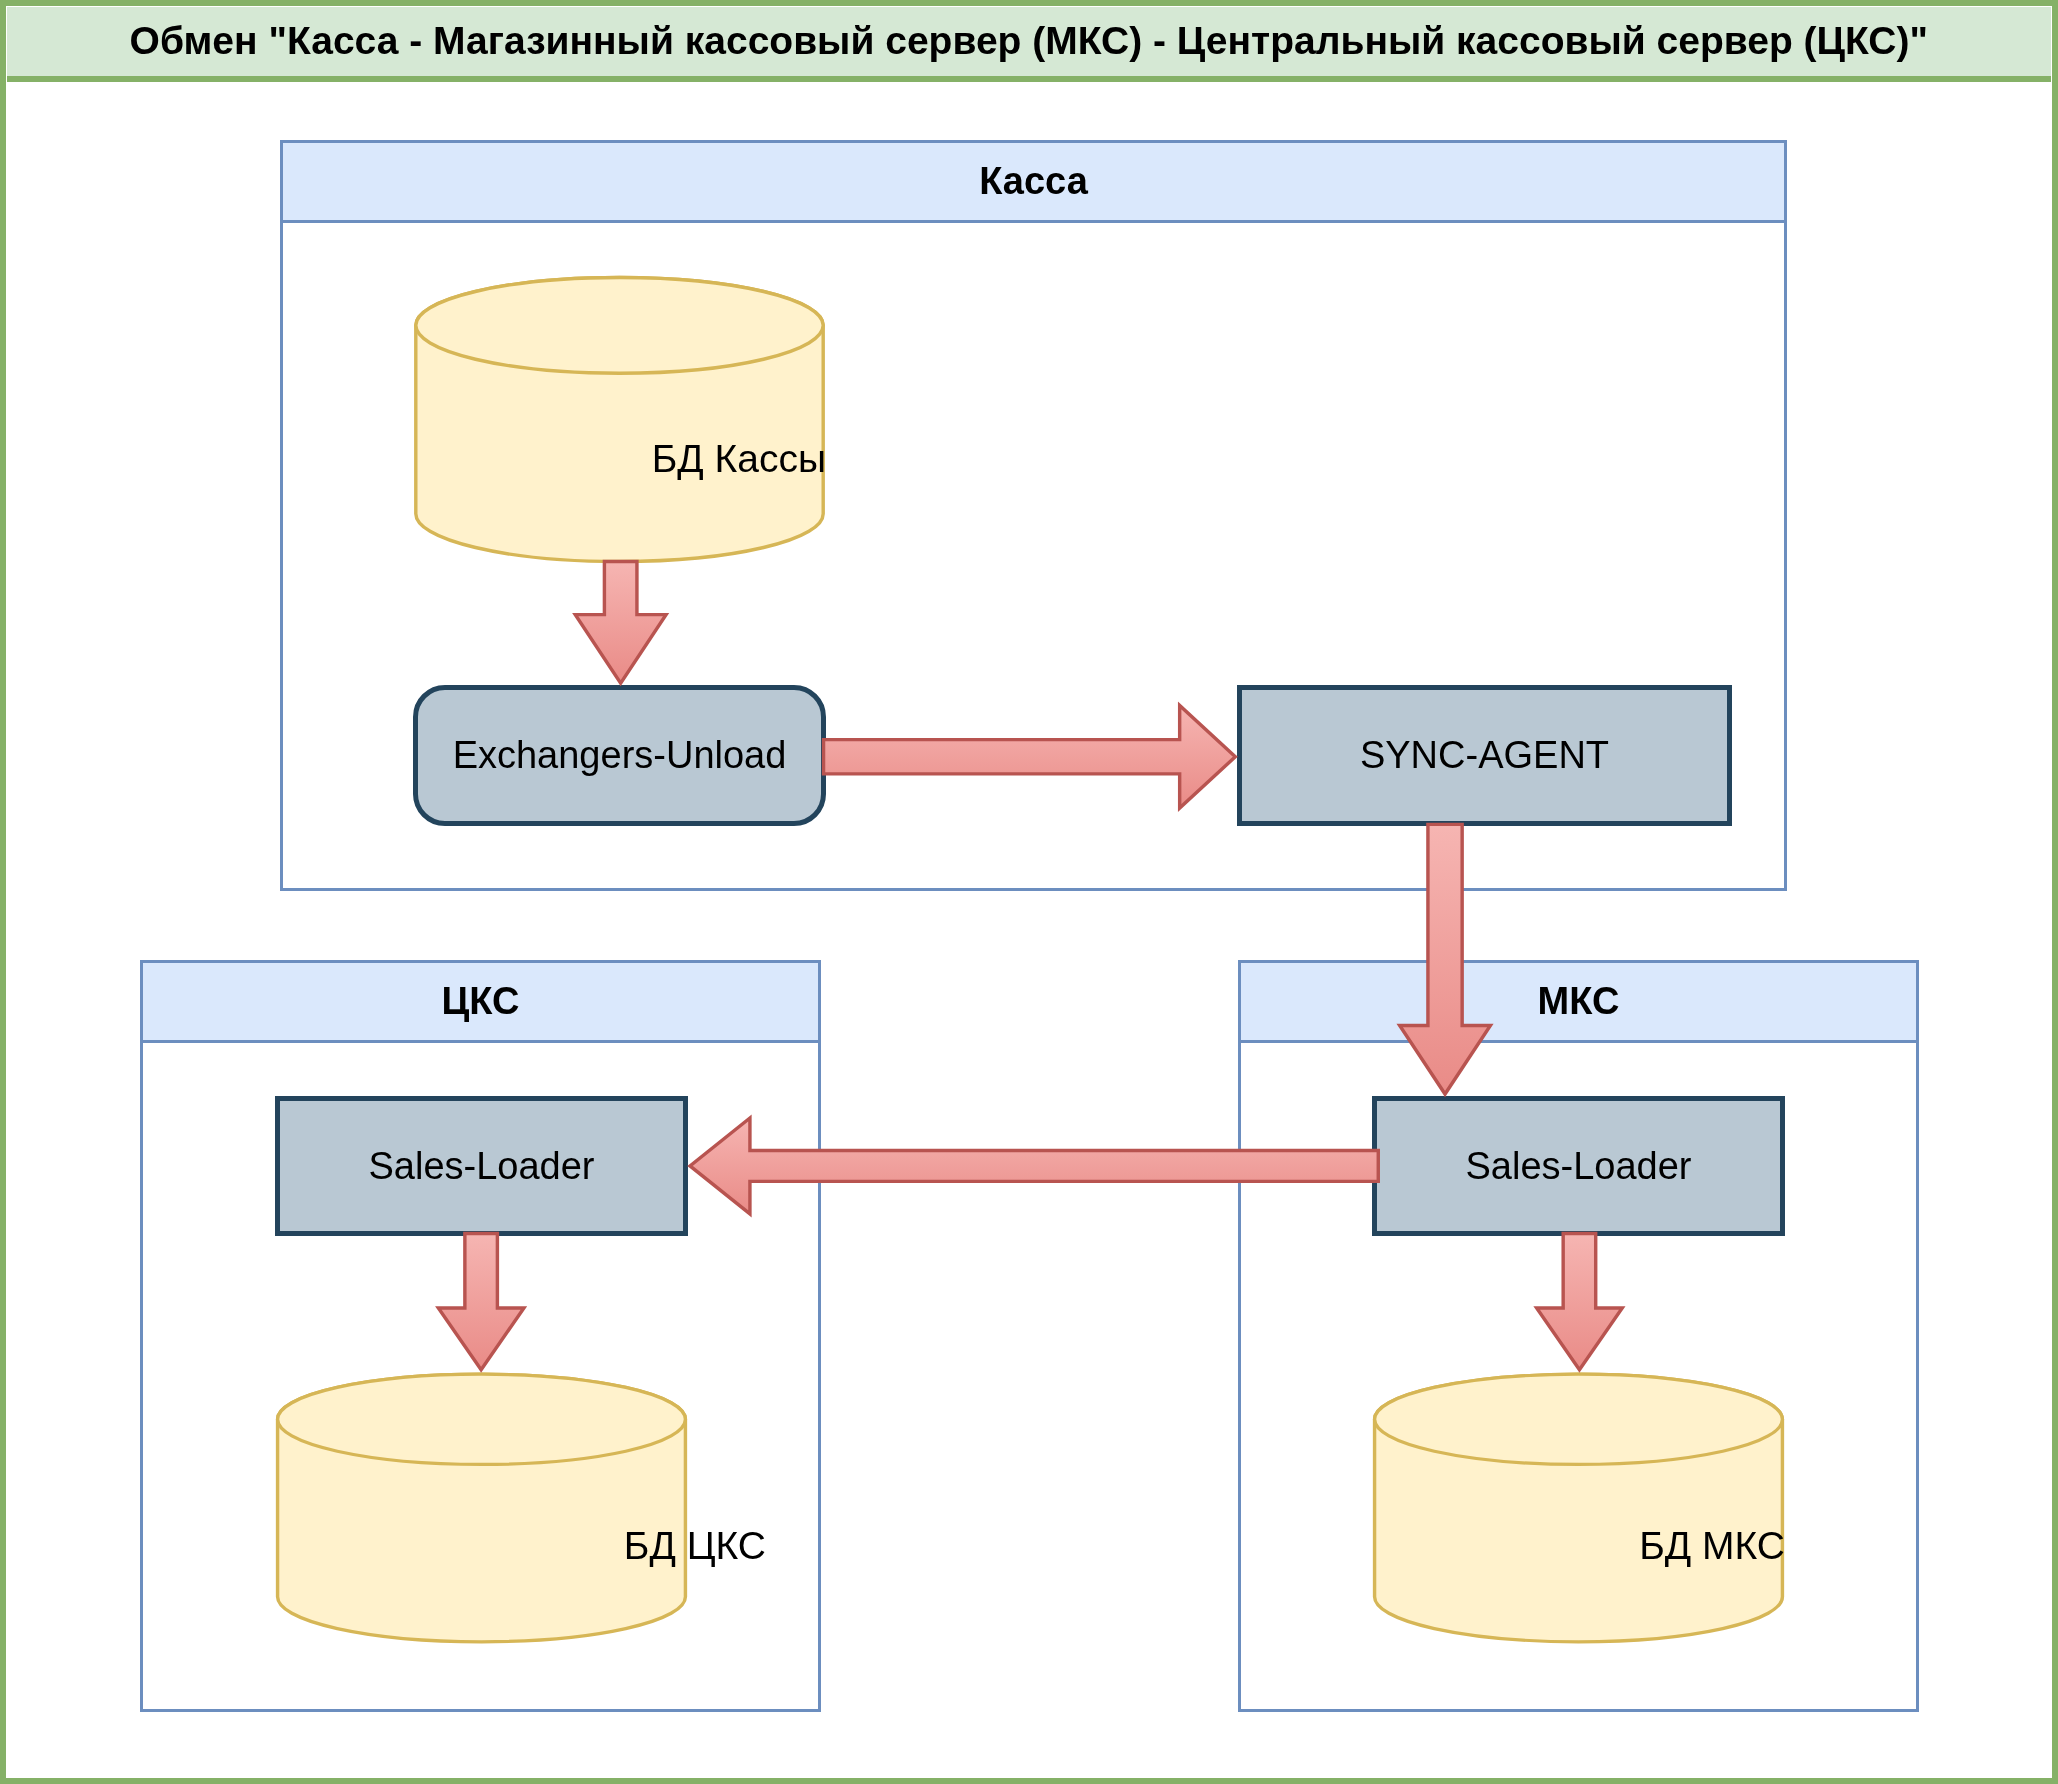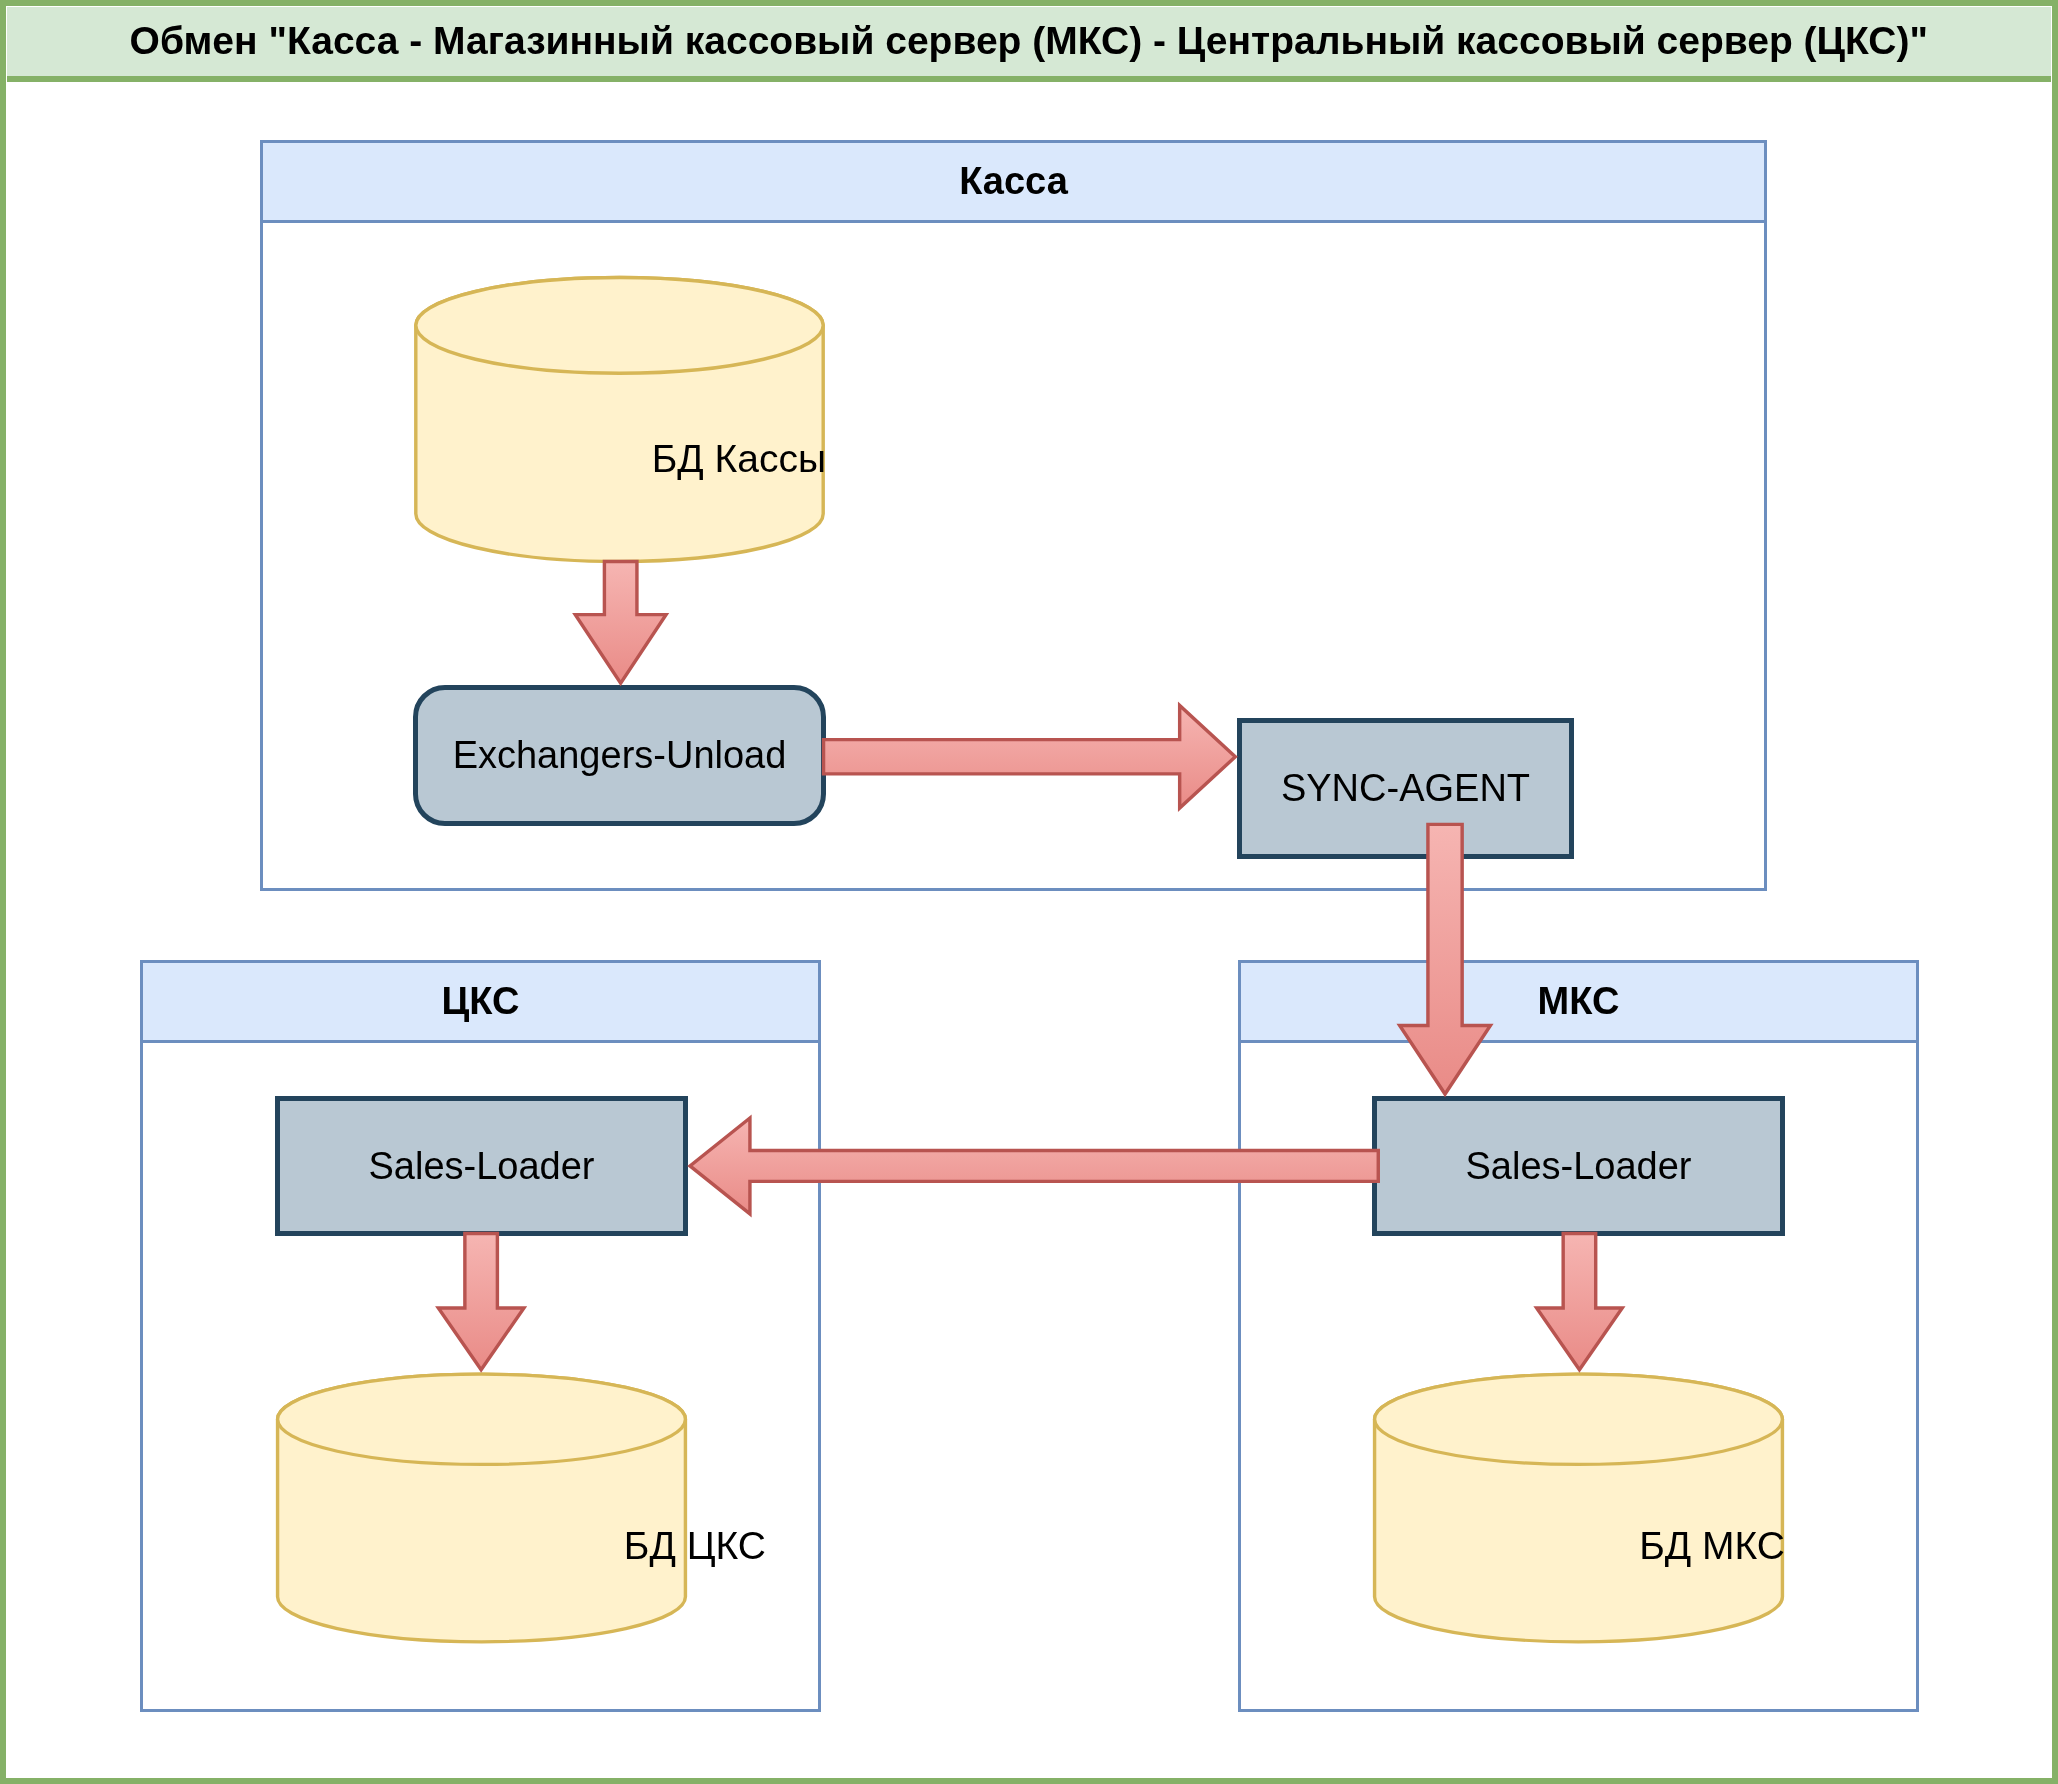--- a/index.html
+++ b/index.html
@@ -27,21 +27,21 @@
     font-size:39px;}
   .overlay{position:absolute;left:0;top:0;z-index:3;pointer-events:none;}
 </style>
 </head>
 <body>
 
 <div class="frame"></div>
 
 <div class="titlebar">Обмен "Касса - Магазинный кассовый сервер (МКС) - Центральный кассовый сервер (ЦКС)"</div>
 
-<div class="container" style="left:260px;top:140px;width:1507px;height:751px;">
+<div class="container" style="left:280px;top:140px;width:1507px;height:751px;">
   <div class="hdr">
     <span>Касса</span>
   </div>
 </div>
 
 <div class="container" style="left:140px;top:960px;width:681px;height:752px;">
   <div class="hdr">
     <span>ЦКС</span>
   </div>
 </div>
@@ -57,21 +57,21 @@
     <path d="M 3 60 L 3 280 A 238 56 0 0 0 479 280 L 479 60 A 238 56 0 0 0 3 60 Z" fill="#fff2cc" stroke="#d6b656" stroke-width="4"></path>
     <ellipse cx="241" cy="60" rx="238" ry="56" fill="#fff2cc" stroke="#d6b656" stroke-width="4"></ellipse>
   </svg>
   <div class="dblabel">БД Кассы</div>
 </div>
 
 <div class="process" style="left:413px;top:685px;width:413px;height:141px;border-radius:32px;">
   <span>Exchangers-Unload</span>
 </div>
 
-<div class="process" style="left:1237px;top:718px;width:337px;height:141px;text-align:right;">
+<div class="process" style="left:1237px;top:685px;width:495px;height:141px;text-align:right;">
   <span>SYNC-AGENT</span>
 </div>
 
 <div class="process" style="left:275px;top:1096px;width:413px;height:140px;">
   <span>Sales-Loader</span>
 </div>
 
 <div class="process" style="left:1372px;top:1096px;width:413px;height:140px;">
   <span>Sales-Loader</span>
 </div>

